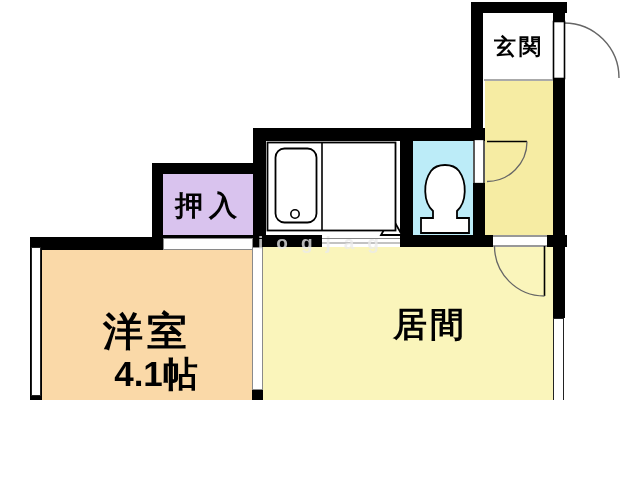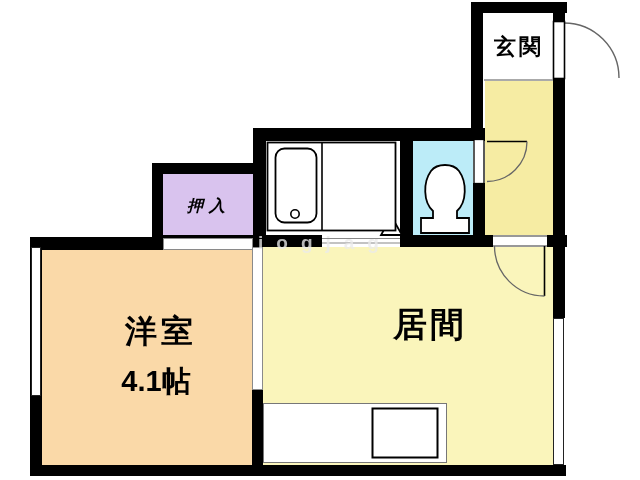--- a/index.html
+++ b/index.html
@@ -1,17 +1,17 @@
 <!DOCTYPE html>
 <html><head>
 <meta charset="utf-8">
 <style>
   html,body{margin:0;padding:0;background:#fff;}
   .plan{
-    position:relative;width:640px;height:476px;background:#ffffff;overflow:hidden;
+    position:relative;width:640px;height:400px;background:#ffffff;overflow:hidden;
     font-family:"Liberation Sans","DejaVu Sans",sans-serif;
   }
   .abs{position:absolute;box-sizing:border-box;}
   .wall{position:absolute;background:#000;box-sizing:border-box;}
   .room{position:absolute;box-sizing:border-box;}
   .win{position:absolute;background:#fff;border:1px solid #222;box-sizing:border-box;}
   .slide{position:absolute;background:#fff;border:1px solid #8a8a8a;box-sizing:border-box;}
   .label{
     position:absolute;transform:translate(-50%,-50%);
     color:#000;font-weight:bold;white-space:nowrap;line-height:1;
@@ -101,22 +101,22 @@
       <circle cx="295" cy="214" r="4.2" fill="#fff" stroke="#000" stroke-width="1.6"></circle>
     </g>
 
     <path d="M421,233 L421,218 L433,218 L433,211 C423,202 423,182 431,171 C437,163 453,163 459,171 C467,182 467,202 457,211 L457,218 L469,218 L469,233 Z" fill="#fff" stroke="#000" stroke-width="1.8"></path>
 
     <rect x="372.5" y="408.5" width="65" height="49" fill="#fff" stroke="#000" stroke-width="2"></rect>
   </svg>
 
   <div class="label" style="left:519px;top:47px;font-size:22px;letter-spacing:3px;">玄関</div>
 
-  <div class="label" style="left:209px;top:206px;font-size:16px;letter-spacing:6px;font-style:italic;">押入</div>
+  <div class="label" style="left:209px;top:206px;font-size:28px;letter-spacing:6px;">押入</div>
 
-  <div class="label" style="left:161px;top:331px;font-size:32px;letter-spacing:4px;">洋室</div>
-  <div class="label" style="left:156px;top:381px;font-size:29px;">4.1帖</div>
+  <div class="label" style="left:147px;top:331px;font-size:40px;letter-spacing:4px;">洋室</div>
+  <div class="label" style="left:156px;top:373px;font-size:35px;">4.1帖</div>
 
   <div class="label" style="left:414px;top:324px;font-size:34px;letter-spacing:3px;margin-left:16px;">居間</div>
 
   <div class="watermark" style="left:325px;top:243px;">iogjag</div>
 
 </div>
 
 </body></html>

